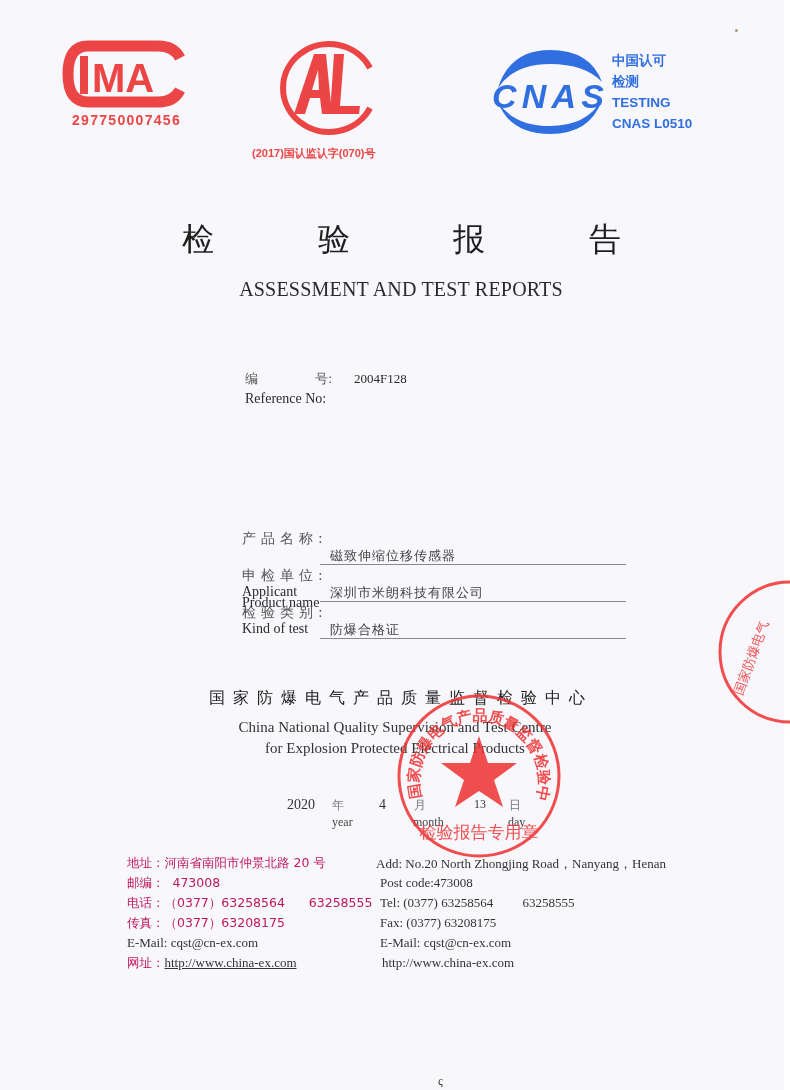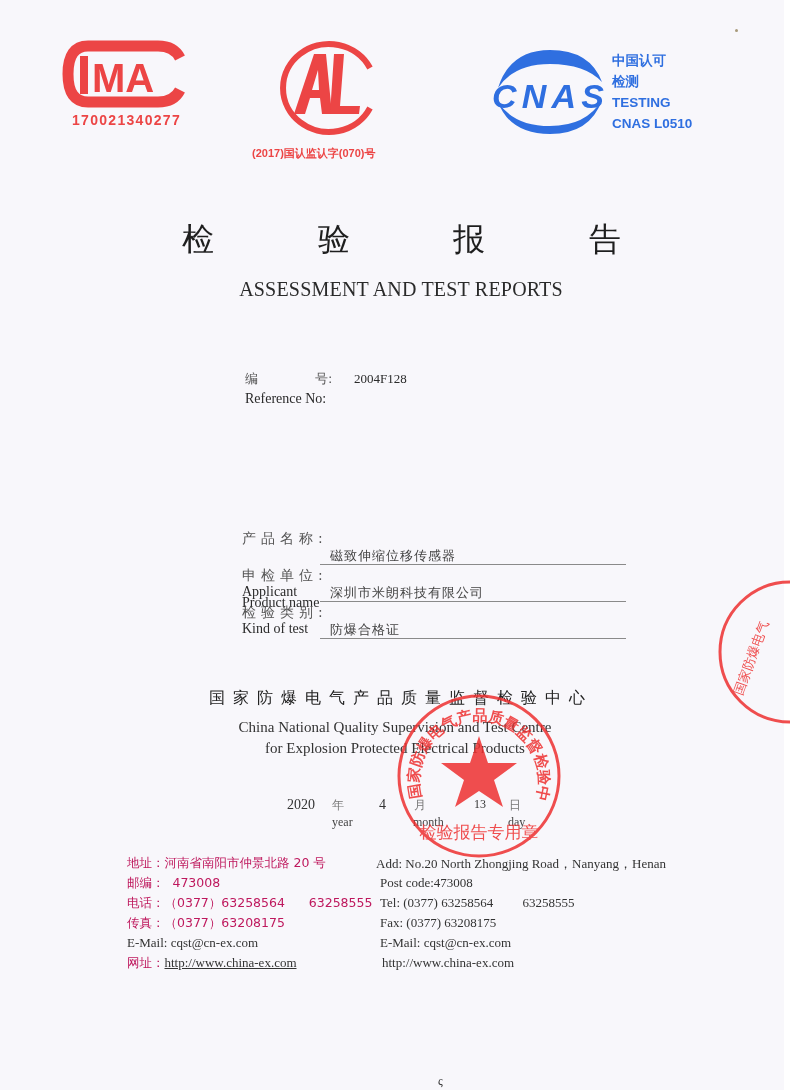--- a/index.html
+++ b/index.html
@@ -54,21 +54,21 @@
 <body>
 
 <div class="page-edge"></div>
 <div class="abs speck"></div>
 
 <svg id="cma" class="abs" viewBox="0 0 130 68">
   <path d="M118 18 Q112 6 96 6 L26 6 Q6 6 6 34 Q6 62 26 62 L96 62 Q112 62 118 50" fill="none" stroke="#ec4545" stroke-width="11"></path>
   <rect x="18" y="16" width="8" height="38" fill="#ec4545"></rect>
   <text x="30" y="52" font-family="Liberation Sans, sans-serif" font-weight="bold" font-size="40" fill="#ec4545">MA</text>
 </svg>
-<div class="abs cma-num">170021340277</div>
+<div class="abs cma-num">297750007456</div>
 
 <svg id="cal" class="abs" viewBox="0 0 106 96">
   <path d="M98 28 A46 44 0 1 0 98 68" fill="none" stroke="#ec4545" stroke-width="6"></path>
   <path d="M22 74 L42 14 L54 14 L60 74 L50 74 L48 58 L38 58 L33 74 Z M40 50 L47 50 L46 30 Z" fill="#ec4545"></path>
   <path d="M62 14 L72 14 L68 66 L88 66 L87 74 L58 74 Z" fill="#ec4545"></path>
 </svg>
 <div class="abs cal-text">(2017)国认监认字(070)号</div>
 
 <svg id="cnas" class="abs" viewBox="0 0 118 88">
   <path d="M8 40 Q20 2 60 2 Q100 2 112 34 Q95 16 60 16 Q24 16 8 40 Z" fill="#2f6fe0"></path>

